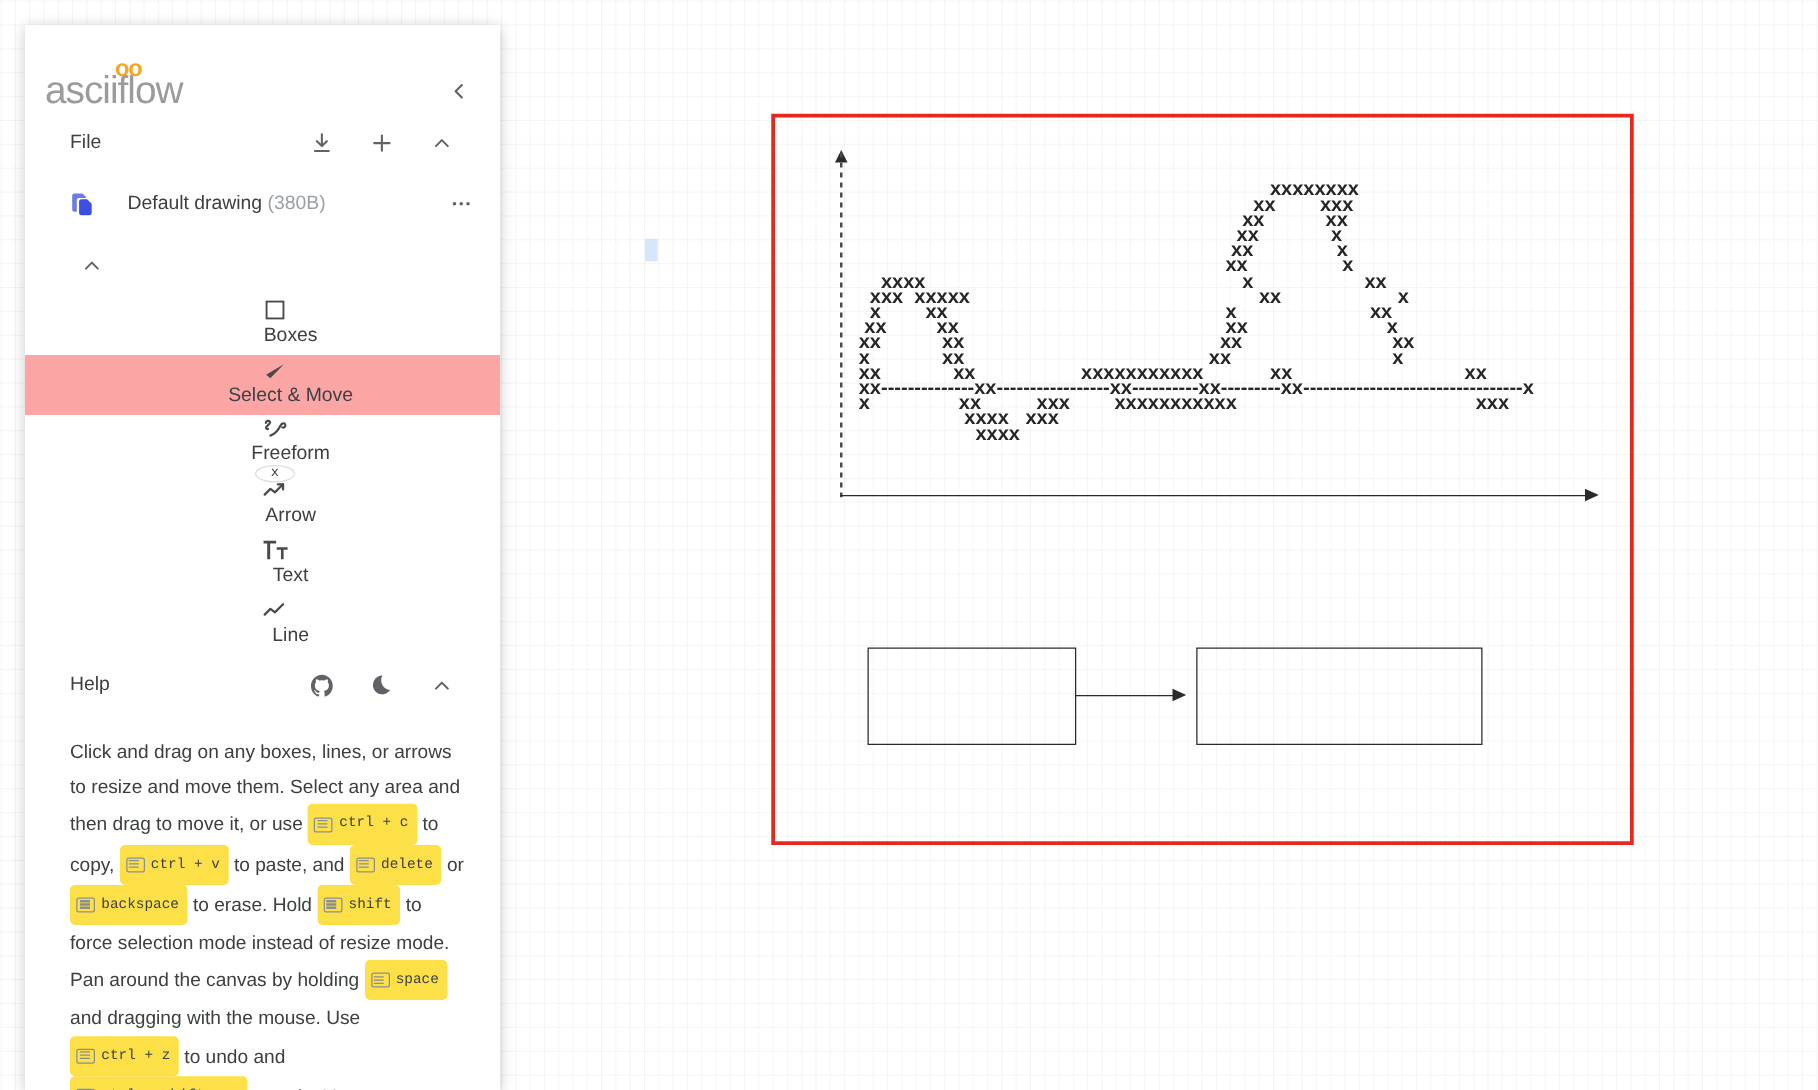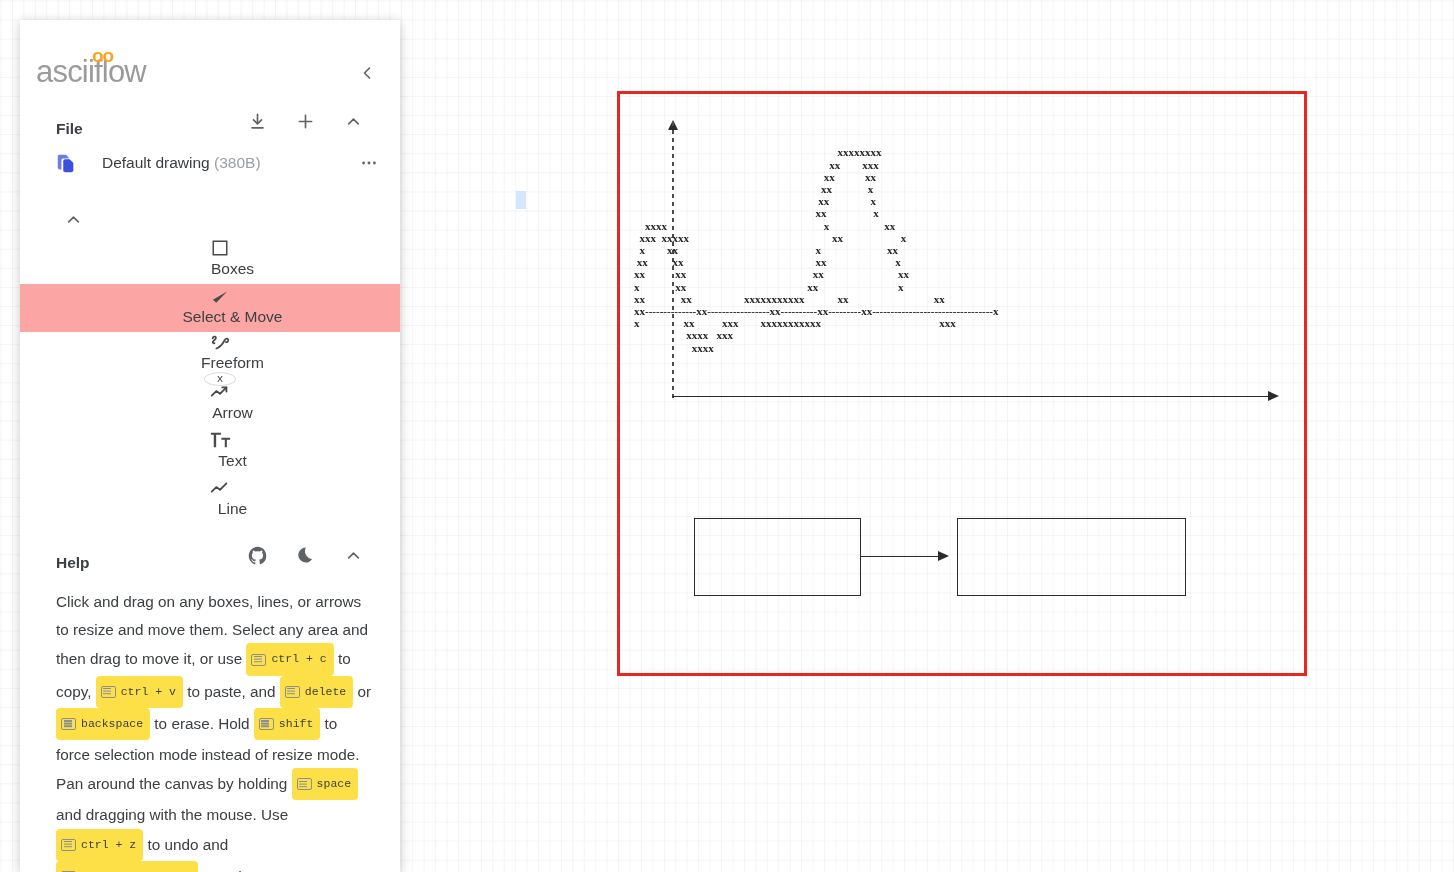--- a/index.html
+++ b/index.html
@@ -40,24 +40,24 @@
     top: 191px;
     width: 10px;
     height: 18px;
     background: #cfe2fb;
     opacity: .85;
   }
 
   
   .ascii-layer {
     position: absolute;
-    left: 634px;
+    left: 687px;
     top: 122px;
-    font-family: Liberation Serif, serif;
-    font-size: 11px;
+    font-family: Liberation Sans, sans-serif;
+    font-size: 16px;
     line-height: 12.2px;
     letter-spacing: 0px;
     white-space: pre;
     color: #262626;
     font-weight: 700;
     -webkit-font-smoothing: none;
   }
   .ascii-layer pre {
     margin: 0;
     font: inherit;
@@ -187,27 +187,26 @@
   .icon-btn {
     width: 34px; height: 34px;
     display: flex; align-items: center; justify-content: center;
     cursor: pointer;
     border-radius: 50%;
     color: #5f6368;
   }
 
   .section-head {
     display: flex;
-    align-items: flex-end;
+    align-items: center;
     height: 48px;
     padding: 0 30px 0 36px;
     box-sizing: border-box;
     font-size: 15.5px;
     color: #3c4043;
-    font-weight: bold;
   }
   .section-head .title { flex: 1; }
   .section-head .acts { display: flex; gap: 14px; align-items: center; }
 
   .file-row {
     display: flex;
     align-items: center;
     height: 50px;
     padding: 0 14px 0 34px;
     box-sizing: border-box;

